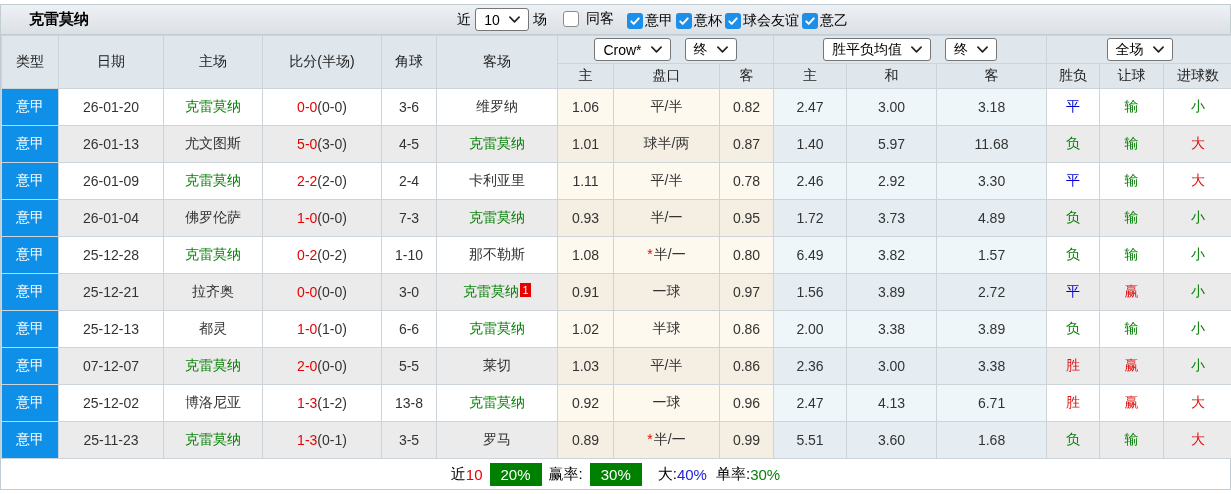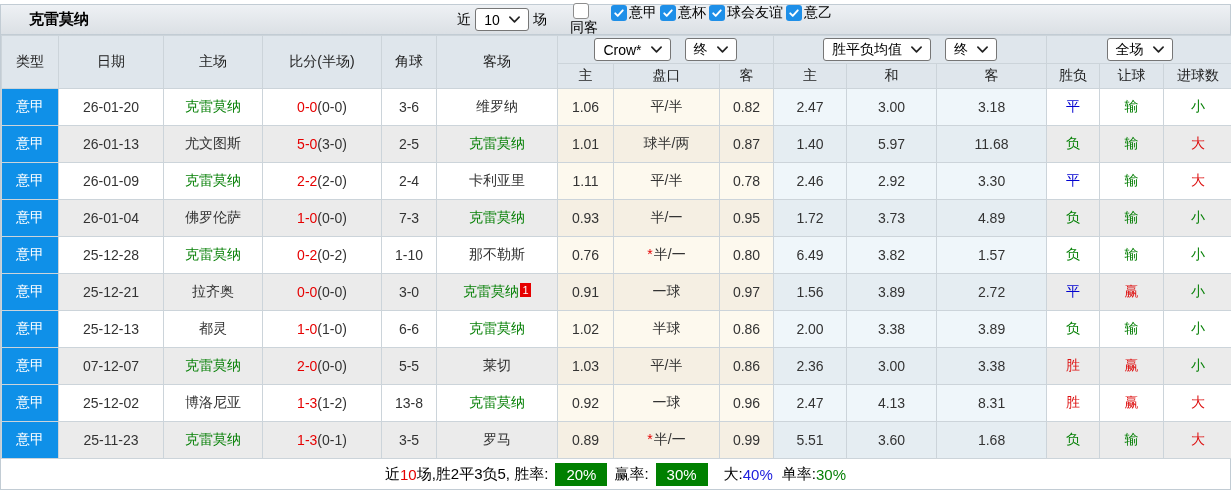--- a/index.html
+++ b/index.html
@@ -15,21 +15,21 @@
   .filters .lbl { margin:0 4px; }
 
   
   .select { display:inline-flex; align-items:center; justify-content:center; gap:9px; background:#fff;
             border:1px solid #767676; border-radius:3px; padding:1px 8px; font-size:14px; color:#000;
             height:23px; cursor:default; }
   .select .chev { flex:0 0 auto; }
 
   
   .cb-item { display:inline-flex; align-items:center; cursor:default; }
-  .cb-item.off-item { margin:0 10px 0 12px;flex-direction:column; }
+  .cb-item.off-item { margin:0 10px 0 12px; }
   .cb-item.off-item .cb-label { margin-left:7px; }
   .cb-item.on-item { margin-left:3px; }
   .cb-item.on-item .cb-label { margin-left:2px; }
   .cb { width:16px; height:16px; border-radius:3px; display:inline-flex; align-items:center; justify-content:center; }
   .cb.on { background:#1e8fe8; }
   .cb.off { background:#fff; border:1px solid #8d8d8d; }
 
   
   table { border-collapse:collapse; width:1229px; table-layout:fixed; font-size:14px; }
   th, td { border:1px solid #ccd4da; text-align:center; padding:0 2px; overflow:hidden; white-space:nowrap; }
@@ -213,21 +213,21 @@
             <td class="eu">3.18</td>
             <td class="c-blue">平</td>
             <td class="c-green">输</td>
             <td class="c-green">小</td>
           </tr>
           <tr>
             <td class="league">意甲</td>
             <td>26-01-13</td>
             <td><span class="team ">尤文图斯</span></td>
             <td><span class="score">5-0</span><span class="half">(3-0)</span></td>
-            <td>2-5</td>
+            <td>4-5</td>
             <td><span class="team hl">克雷莫纳</span></td>
             <td class="asian">1.01</td>
             <td class="asian">球半/两</td>
             <td class="asian">0.87</td>
             <td class="eu">1.40</td>
             <td class="eu">5.97</td>
             <td class="eu">11.68</td>
             <td class="c-green">负</td>
             <td class="c-green">输</td>
             <td class="c-red">大</td>
@@ -266,21 +266,21 @@
             <td class="c-green">输</td>
             <td class="c-green">小</td>
           </tr>
           <tr>
             <td class="league">意甲</td>
             <td>25-12-28</td>
             <td><span class="team hl">克雷莫纳</span></td>
             <td><span class="score">0-2</span><span class="half">(0-2)</span></td>
             <td>1-10</td>
             <td><span class="team ">那不勒斯</span></td>
-            <td class="asian">0.76</td>
+            <td class="asian">1.08</td>
             <td class="asian"><span class="star">*</span>半/一</td>
             <td class="asian">0.80</td>
             <td class="eu">6.49</td>
             <td class="eu">3.82</td>
             <td class="eu">1.57</td>
             <td class="c-green">负</td>
             <td class="c-green">输</td>
             <td class="c-green">小</td>
           </tr>
           <tr>
@@ -339,21 +339,21 @@
             <td>25-12-02</td>
             <td><span class="team ">博洛尼亚</span></td>
             <td><span class="score">1-3</span><span class="half">(1-2)</span></td>
             <td>13-8</td>
             <td><span class="team hl">克雷莫纳</span></td>
             <td class="asian">0.92</td>
             <td class="asian">一球</td>
             <td class="asian">0.96</td>
             <td class="eu">2.47</td>
             <td class="eu">4.13</td>
-            <td class="eu">8.31</td>
+            <td class="eu">6.71</td>
             <td class="c-red">胜</td>
             <td class="c-red">赢</td>
             <td class="c-red">大</td>
           </tr>
           <tr>
             <td class="league">意甲</td>
             <td>25-11-23</td>
             <td><span class="team hl">克雷莫纳</span></td>
             <td><span class="score">1-3</span><span class="half">(0-1)</span></td>
             <td>3-5</td>
@@ -367,21 +367,20 @@
             <td class="c-green">负</td>
             <td class="c-green">输</td>
             <td class="c-red">大</td>
           </tr>
         </tbody>
     </table>
 
     <div class="summary">
       <span>近</span>
         <span class="red">10</span>
-        <span>场,胜2平3负5, 胜率:</span>
       <span class="pill">20%</span>
       <span>赢率:</span>
       <span class="pill">30%</span>
       <span class="sp">大:</span>
         <span class="blue">40%</span>
       <span class="sp">单率:</span>
         <span class="green">30%</span>
     </div>
 
   </div>

